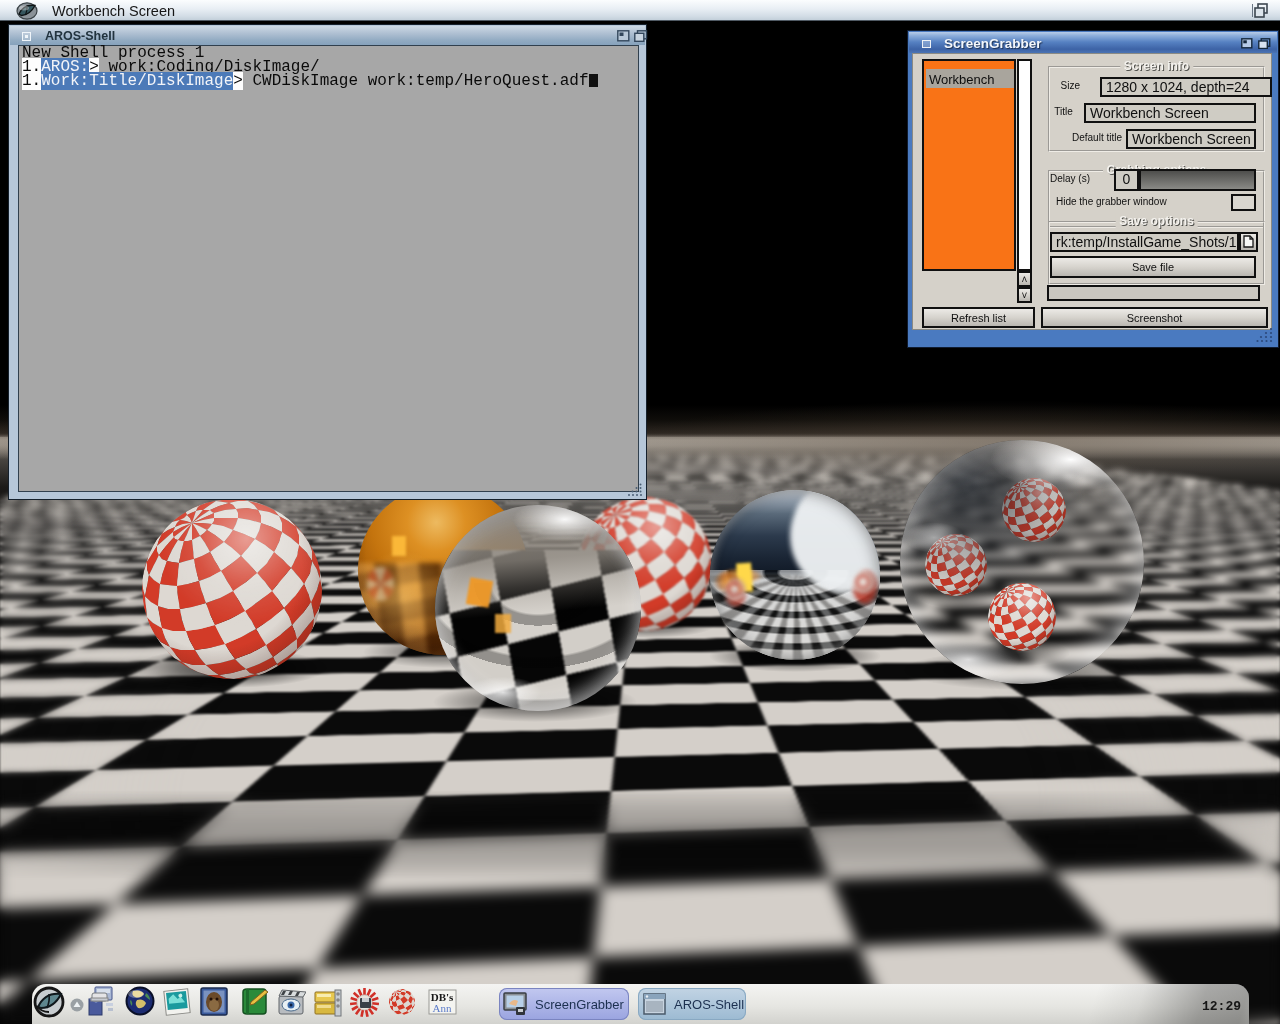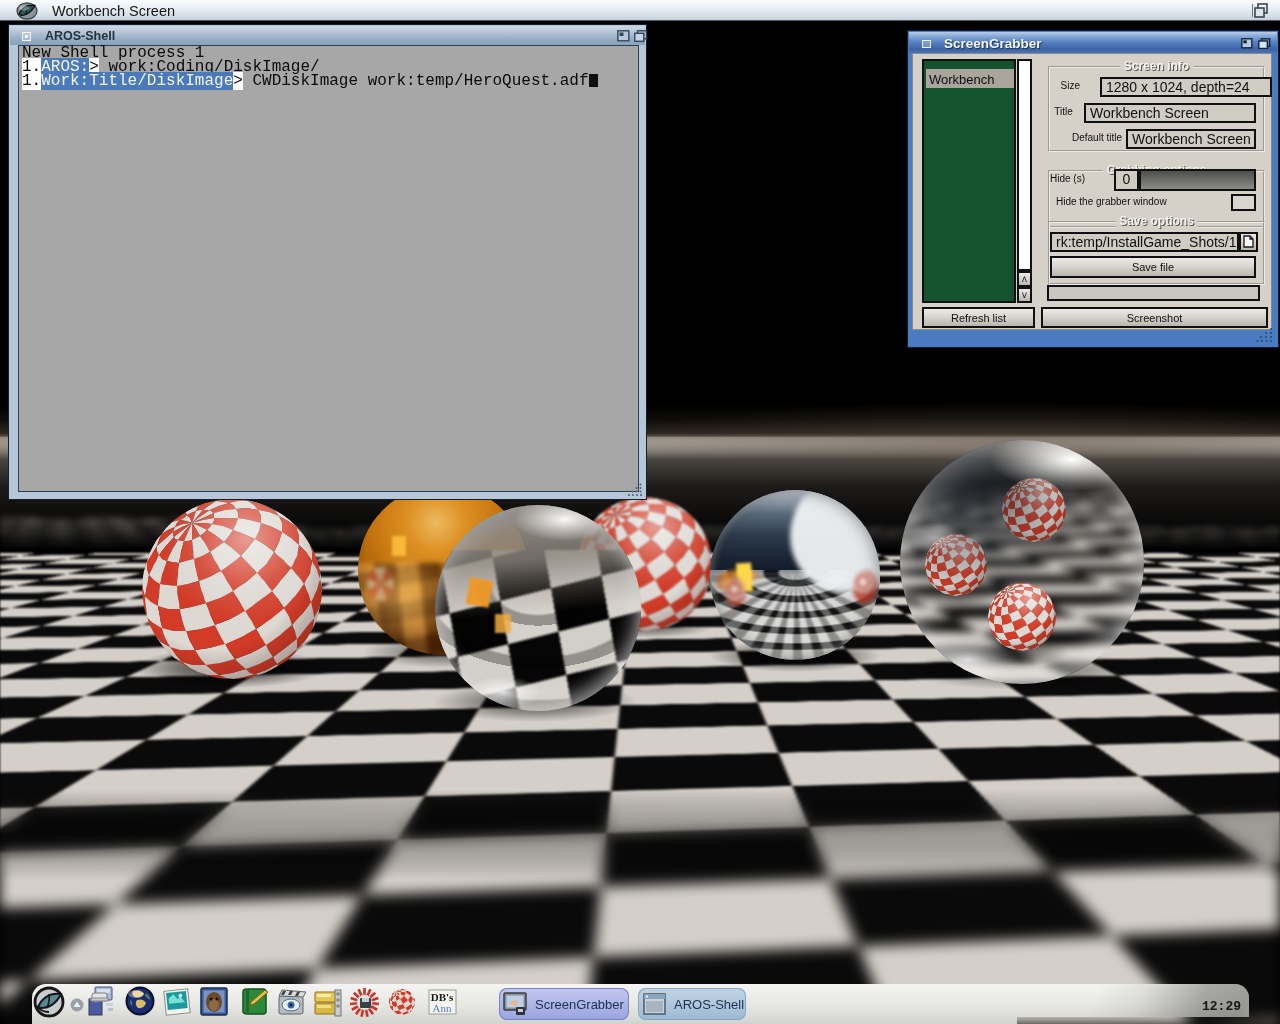--- a/index.html
+++ b/index.html
@@ -839,41 +839,41 @@
       <svg class="abs" style="left:332px;top:6px" width="12" height="11">
           <rect x="0.8" y="0.8" width="10" height="9" fill="#b8cce8" stroke="#16283c" stroke-width="1.4"></rect>
           <rect x="2.3" y="2.3" width="3.5" height="3" fill="#16283c"></rect>
         </svg>
       <svg class="abs" style="left:349px;top:6px" width="13" height="11">
           <rect x="3.2" y="0.8" width="8.5" height="7.5" fill="none" stroke="#16283c" stroke-width="1.4"></rect>
           <rect x="0.8" y="3" width="8.5" height="7.5" fill="#d8e2f0" stroke="#16283c" stroke-width="1.4"></rect>
         </svg>
     </div>
     <div id="sgcontent">
-      <div class="inp" style="left:9px;top:5px;width:94px;height:244px;background:#14532d;padding:0;">
+      <div class="inp" style="left:9px;top:5px;width:94px;height:212px;background:#f97316;padding:0;">
         <div style="position:absolute;left:2px;top:8px;width:89px;height:19px;background:#a9a59d;color:#0e0e0e;font-size:13px;padding:2px 0 0 3px;">Workbench</div>
       </div>
       <div class="inp" style="left:104px;top:5px;width:15px;height:212px;background:#fff;padding:0;"></div>
       <div class="btn" style="left:104px;top:217px;width:15px;height:16px;font-size:10px;line-height:14px;">˄</div>
       <div class="btn" style="left:104px;top:233px;width:15px;height:16px;font-size:10px;line-height:13px;">˅</div>
 
       <div class="grp" style="left:135px;top:12px;width:217px;height:86px;">
           <div class="gt">Screen info</div>
         </div>
       <div class="lbl" style="left:137px;top:26px;width:30px;text-align:right;">Size</div>
       <div class="inp" style="left:187px;top:23px;width:172px;height:20px;">1280 x 1024, depth=24</div>
       <div class="lbl" style="left:134px;top:52px;width:33px;text-align:center;">Title</div>
       <div class="inp" style="left:171px;top:49px;width:172px;height:20px;">Workbench Screen</div>
       <div class="lbl" style="left:134px;top:78px;width:75px;text-align:right;">Default title</div>
       <div class="inp" style="left:213px;top:75px;width:130px;height:20px;">Workbench Screen</div>
 
       <div class="grp" style="left:135px;top:116px;width:217px;height:58px;">
           <div class="gt">Grabbing options</div>
         </div>
-      <div class="lbl" style="left:137px;top:119px;">Hide (s)</div>
+      <div class="lbl" style="left:137px;top:119px;">Delay (s)</div>
       <div class="inp" style="left:201px;top:115px;width:25px;height:22px;text-align:center;padding:0;">0</div>
       <div class="inp" style="left:226px;top:115px;width:117px;height:22px;background:linear-gradient(180deg,#4e4e4c,#8a8a86);padding:0;"></div>
       <div class="lbl" style="left:143px;top:142px;">Hide the grabber window</div>
       <div class="inp" style="left:318px;top:140px;width:25px;height:17px;background:#d9d6cf;padding:0;"></div>
 
       <div class="grp" style="left:135px;top:167px;width:217px;height:64px;">
           <div class="gt">Save options</div>
         </div>
       <div class="inp" style="left:137px;top:178px;width:189px;height:20px;">rk:temp/InstallGame_Shots/1</div>
       <div class="btn" style="left:326px;top:178px;width:19px;height:20px;"><svg width="11" height="13" style="margin-top:1px">

